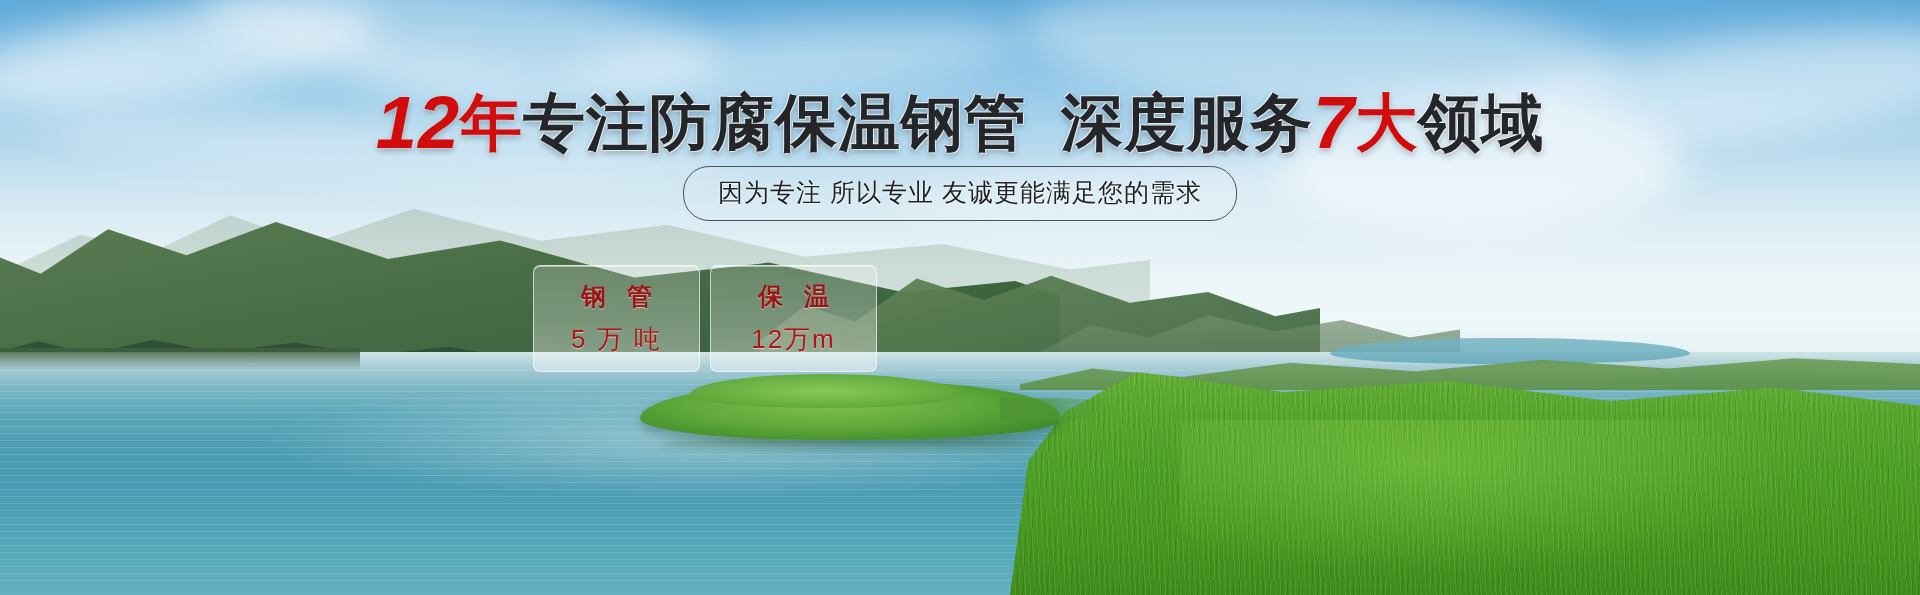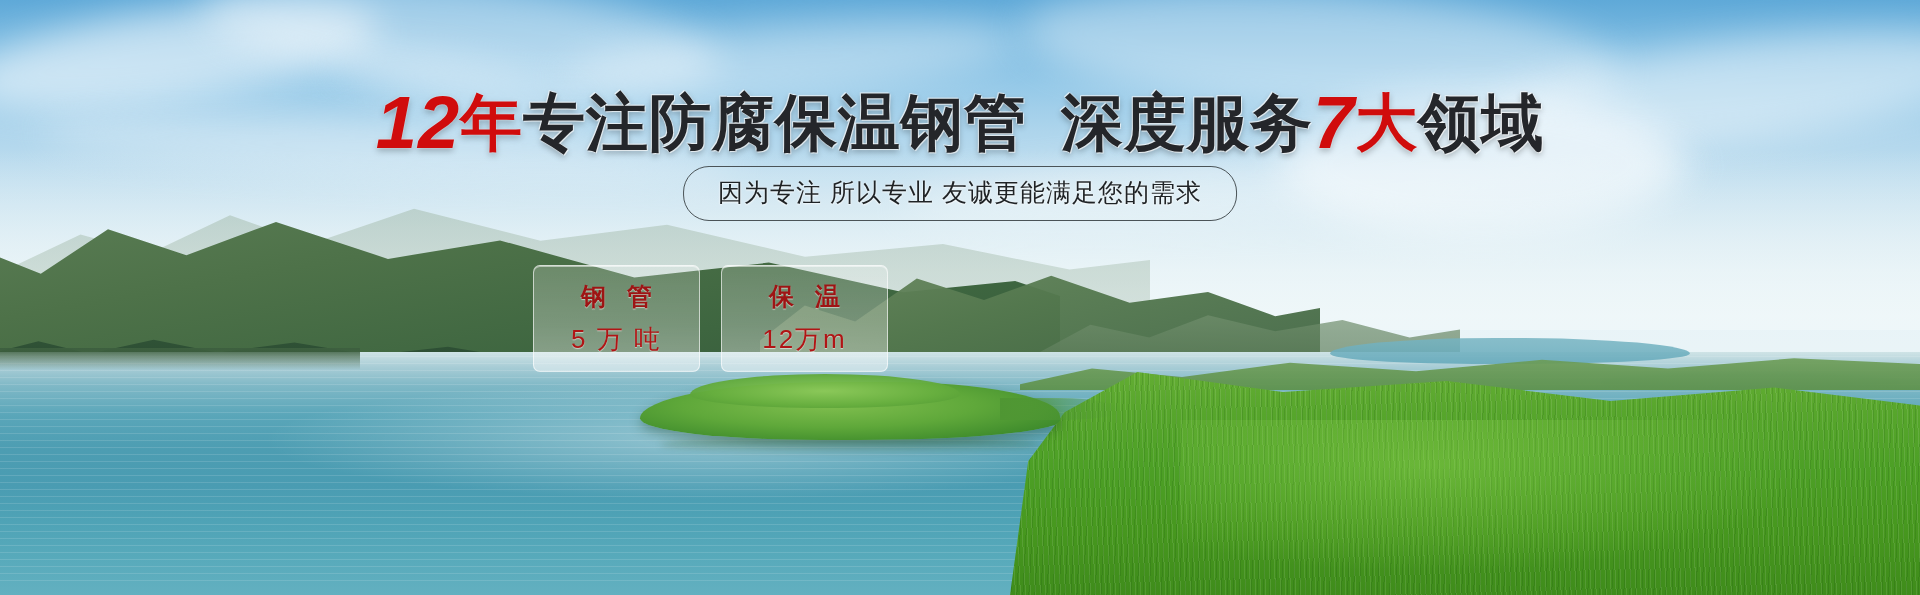--- a/index.html
+++ b/index.html
@@ -202,21 +202,21 @@
     color:#1f2326;
     white-space:nowrap;
     background:rgba(255,255,255,.07);
     text-shadow:0 0 2px rgba(255,255,255,.8),0 1px 2px rgba(255,255,255,.7);
     text-align:right;
   }
 
   
   .cards{
     position:absolute;left:533px;top:265px;
-    display:flex;gap:21px;border-radius:17px;
+    display:flex;gap:10px;border-radius:17px;
   }
   .card{
     width:165px;height:105px;
     border:1px solid rgba(255,255,255,.62);
     border-radius:7px;
     background:linear-gradient(to bottom,rgba(255,255,255,.20) 0%,rgba(255,255,255,.30) 55%,rgba(255,255,255,.42) 100%);
     box-shadow:inset 0 1px 0 rgba(255,255,255,.5);
     display:flex;flex-direction:column;
     align-items:center;justify-content:center;
     gap:9px;

